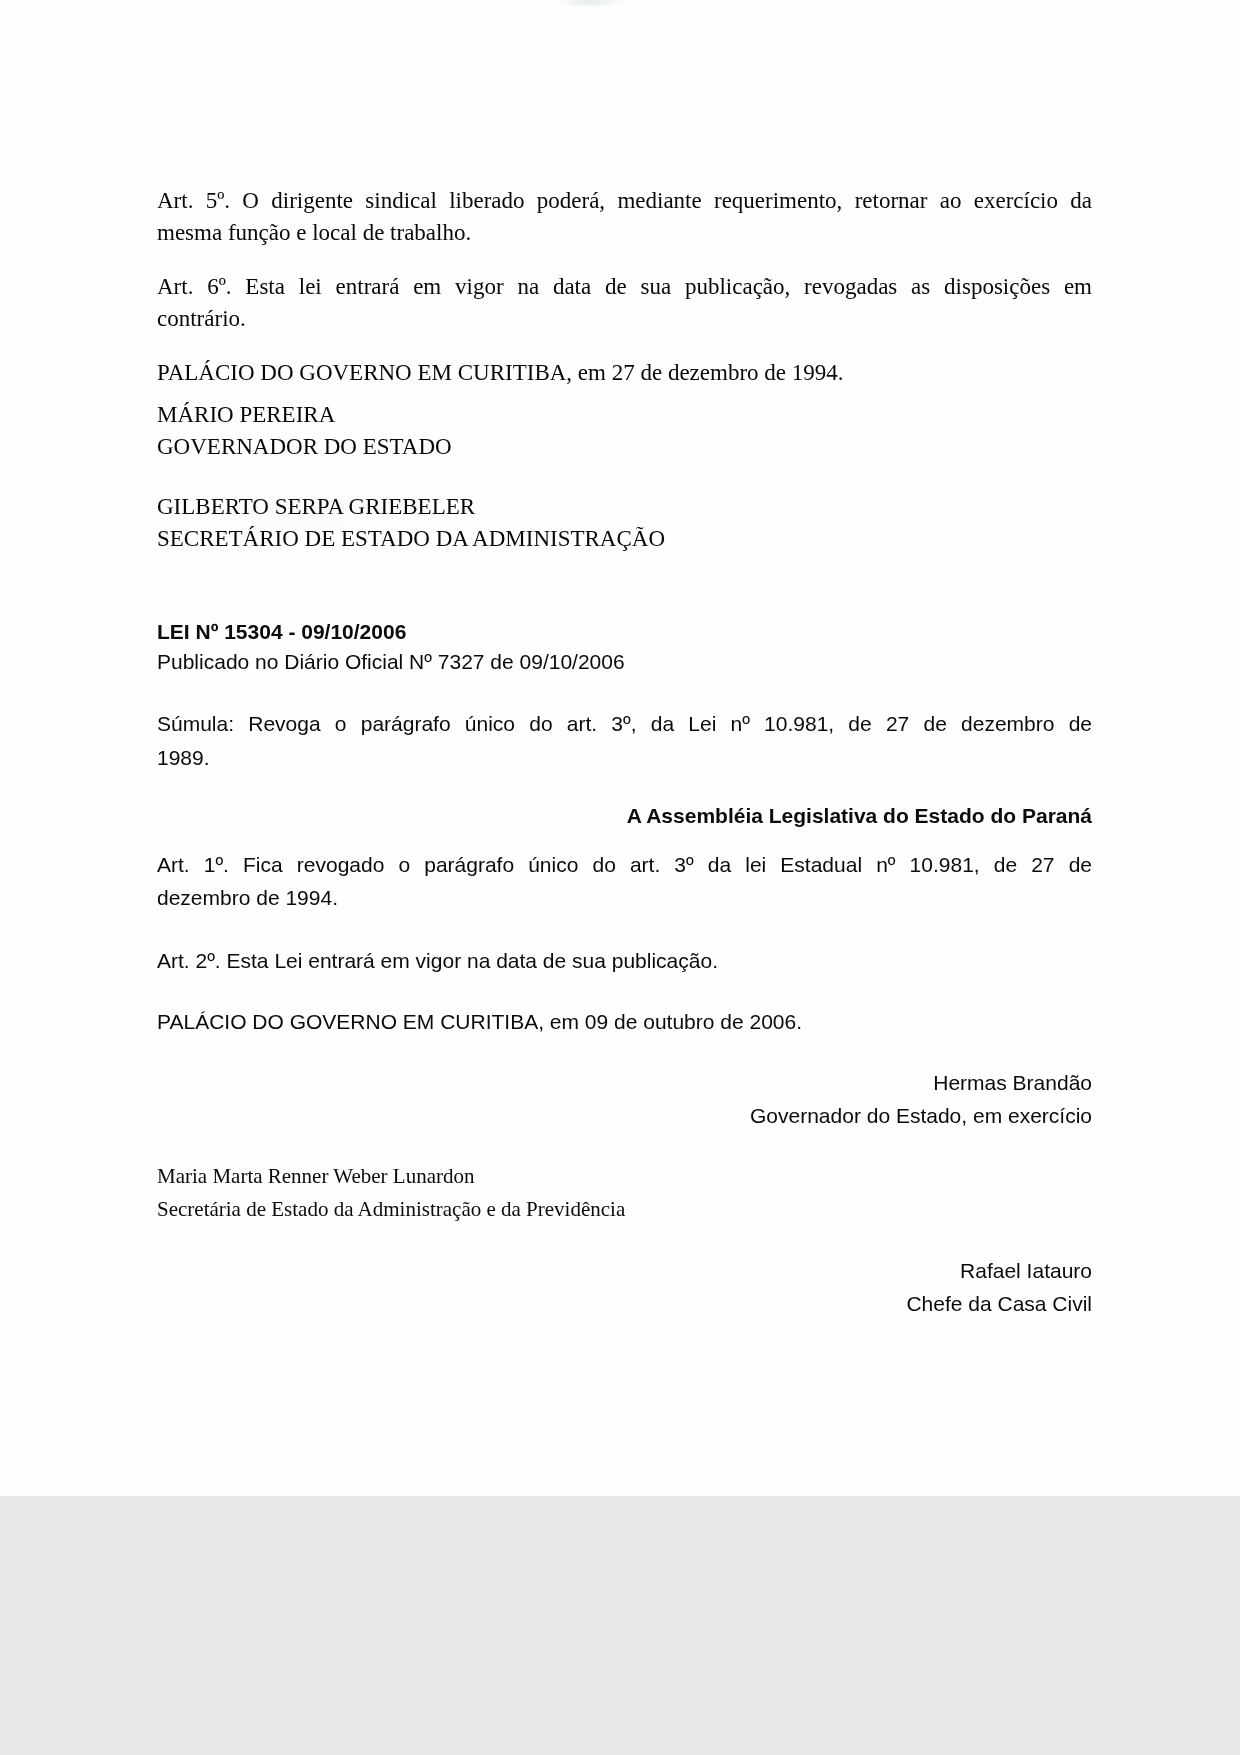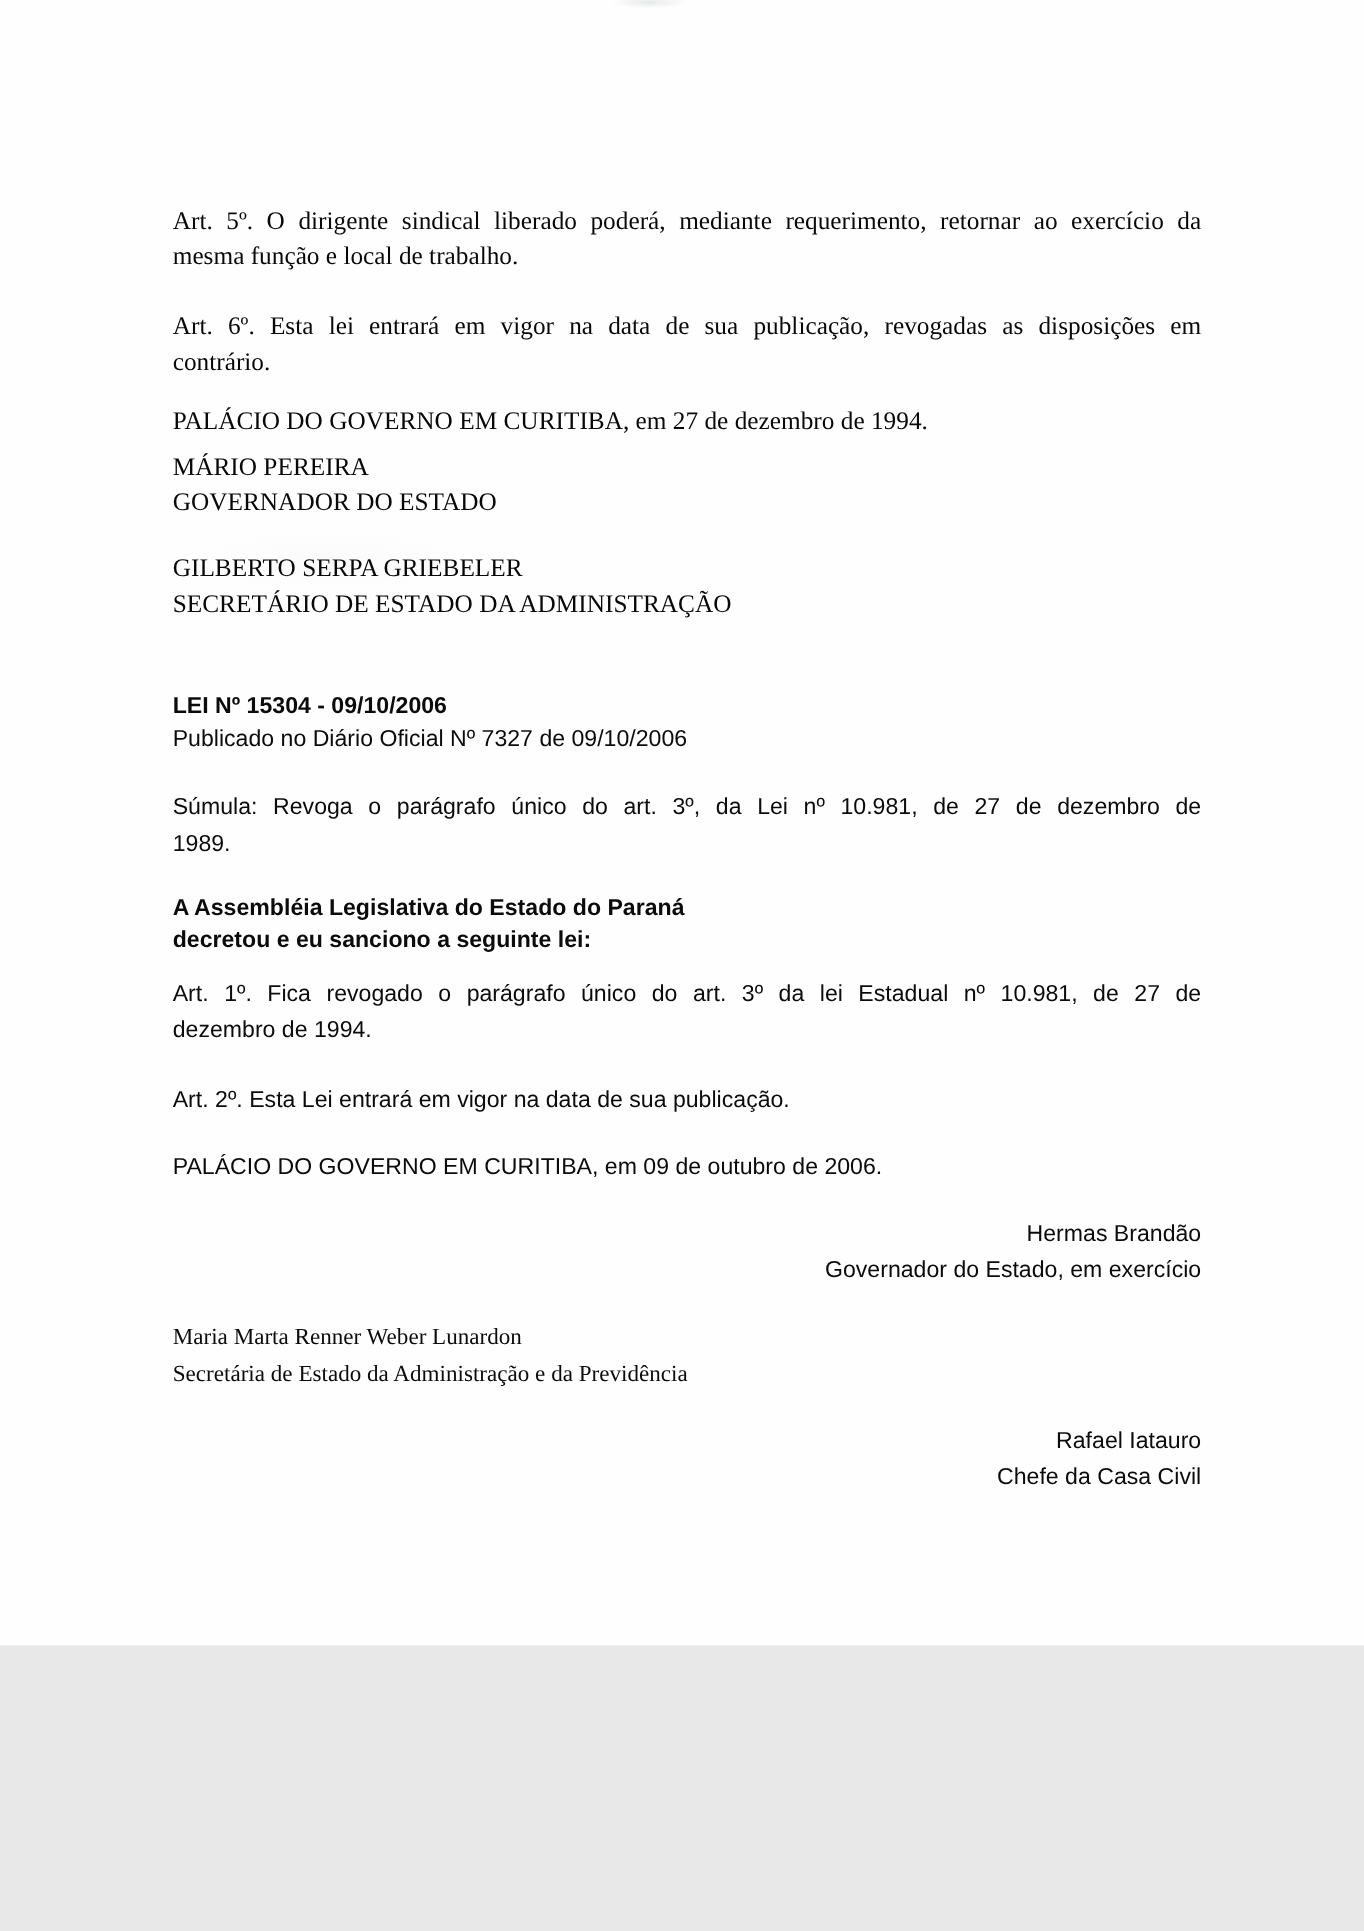--- a/index.html
+++ b/index.html
@@ -22,21 +22,21 @@
   }
   .content {
     position: absolute;
     left: 157px;
     top: 185px;
     width: 935px;
   }
   
   .ln { display: block; white-space: nowrap; }
   .jl { text-align: justify; text-align-last: justify; }
-  .center { text-align: left; white-space: normal; }
+  .center { text-align: right; white-space: normal; }
 
   
   .serif {
     font-family: "Liberation Serif", "DejaVu Serif", serif;
     font-size: 23px;
     color: #080808;
   }
   .serif .ln { line-height: 32px; }
 
   
@@ -44,21 +44,21 @@
     font-family: "Liberation Sans", "DejaVu Sans", sans-serif;
     font-size: 21px;
     color: #0b0b0b;
   }
   .sans .ln { line-height: 33px; }
 
   .bold { font-weight: 700; }
 
   
   .b-art5      { margin-top: 0; }
-  .b-art6      { margin-top: 32px; }
+  .b-art6      { margin-top: 22px; }
   .b-palacio94 { margin-top: 22px; }
   .b-sig94a    { margin-top: 10px; }
   .b-sig94b    { margin-top: 28px; }
   .b-leihdr    { margin-top: 62px; }
   .b-leihdr .ln { line-height: 30px; }
   .b-sumula    { margin-top: 30px; }
   .b-sumula .ln { line-height: 34px; }
   .b-preamble  { margin-top: 26px; }
   .b-preamble .ln { line-height: 29px; }
   .b-art1      { margin-top: 18px; }
@@ -126,21 +126,20 @@
         <span class="ln">Publicado no Diário Oficial Nº 7327 de 09/10/2006</span>
       </div>
 
       <div class="sans b-sumula">
         <span class="ln jl">Súmula: Revoga o parágrafo único do art. 3º, da Lei nº 10.981, de 27 de dezembro de</span>
         <span class="ln">1989.</span>
       </div>
 
       <div class="sans b-preamble bold">
         <span class="ln center">A Assembléia Legislativa do Estado do Paraná</span>
-        <span class="ln center">decretou e eu sanciono a seguinte lei:</span>
       </div>
 
       <div class="sans b-art1">
         <span class="ln jl">Art. 1º. Fica revogado o parágrafo único do art. 3º da lei Estadual nº 10.981, de 27 de</span>
         <span class="ln">dezembro de 1994.</span>
       </div>
 
       <div class="sans b-art2">
         <span class="ln">Art. 2º. Esta Lei entrará em vigor na data de sua publicação.</span>
       </div>

